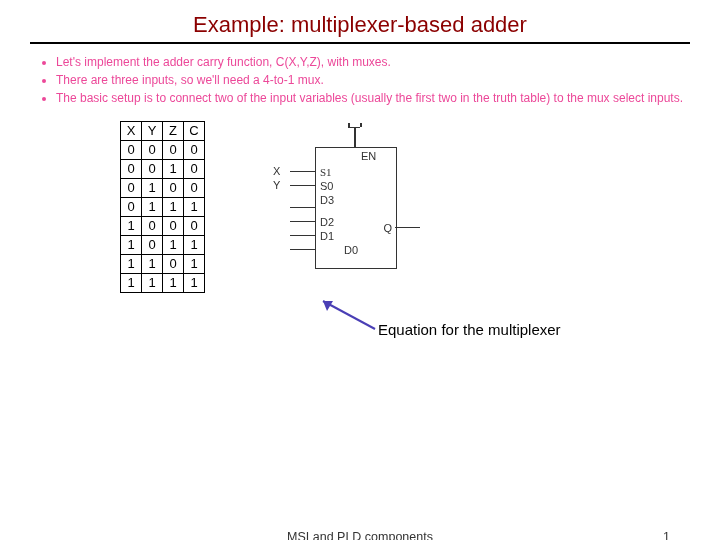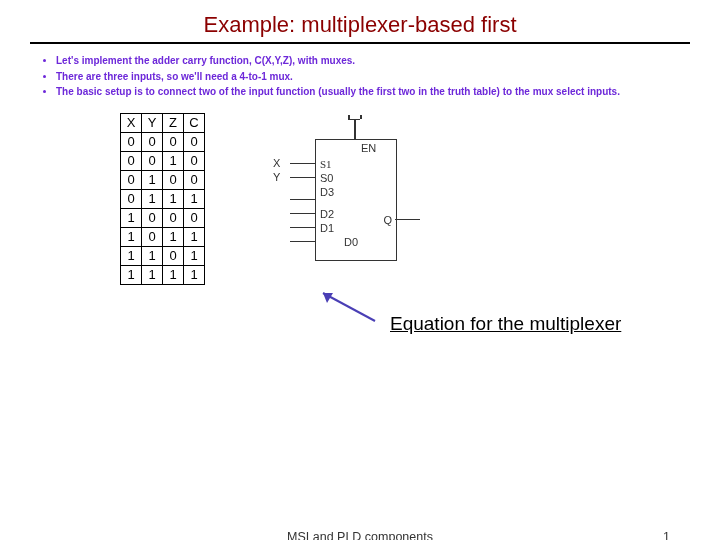--- a/index.html
+++ b/index.html
@@ -26,25 +26,24 @@
   .rule {
     border: none;
     border-top: 2px solid #000;
     margin: 0 0 10px 0;
   }
   .bullets {
     margin: 0 0 14px 0;
     padding-left: 26px;
   }
   .bullets li {
-    font-size: 10px;
+    font-size: 12px;
     line-height: 1.35;
     margin-bottom: 2px;
-    color: #6d28d9;
-    font-weight: bold;
+    color: #ec4899;
   }
   .content-row {
     display: flex;
     gap: 50px;
     margin-left: 90px;
     margin-top: 10px;
     align-items: flex-start;
   }
   table.truth {
     border-collapse: collapse;
@@ -118,24 +117,23 @@
     height: 46px;
     margin-top: 2px;
   }
   .arrow-svg {
     position: absolute;
     left: 275px;
     top: 0;
   }
   .eqlabel {
     position: absolute;
-    left: 360px;
+    left: 348px;
     top: 26px;
-    font-size: 19px;
-    text-decoration: underline;
+    font-size: 15px;
   }
   .footer {
     position: absolute;
     bottom: 10px;
     left: 0;
     width: 720px;
     font-family: "Comic Sans MS", cursive, sans-serif;
     font-size: 12.5px;
     color: #333;
   }
@@ -147,27 +145,27 @@
   }
   .footer-right {
     position: absolute;
     right: 50px;
   }
 </style>
 </head>
 <body>
 
 <div class="slide">
-  <h1 class="title">Example: multiplexer-based first</h1>
+  <h1 class="title">Example: multiplexer-based adder</h1>
   <hr class="rule">
 
   <ul class="bullets">
     <li>Let's implement the adder carry function, C(X,Y,Z), with muxes.</li>
     <li>There are three inputs, so we'll need a 4-to-1 mux.</li>
-    <li>The basic setup is to connect two of the input function (usually the first two in the truth table) to the mux select inputs.</li>
+    <li>The basic setup is to connect two of the input variables (usually the first two in the truth table) to the mux select inputs.</li>
   </ul>
 
   <div class="content-row">
     <table class="truth">
       <tbody>
           <tr>
         <th>X</th>
         <th>Y</th>
         <th>Z</th>
         <th>C</th>

